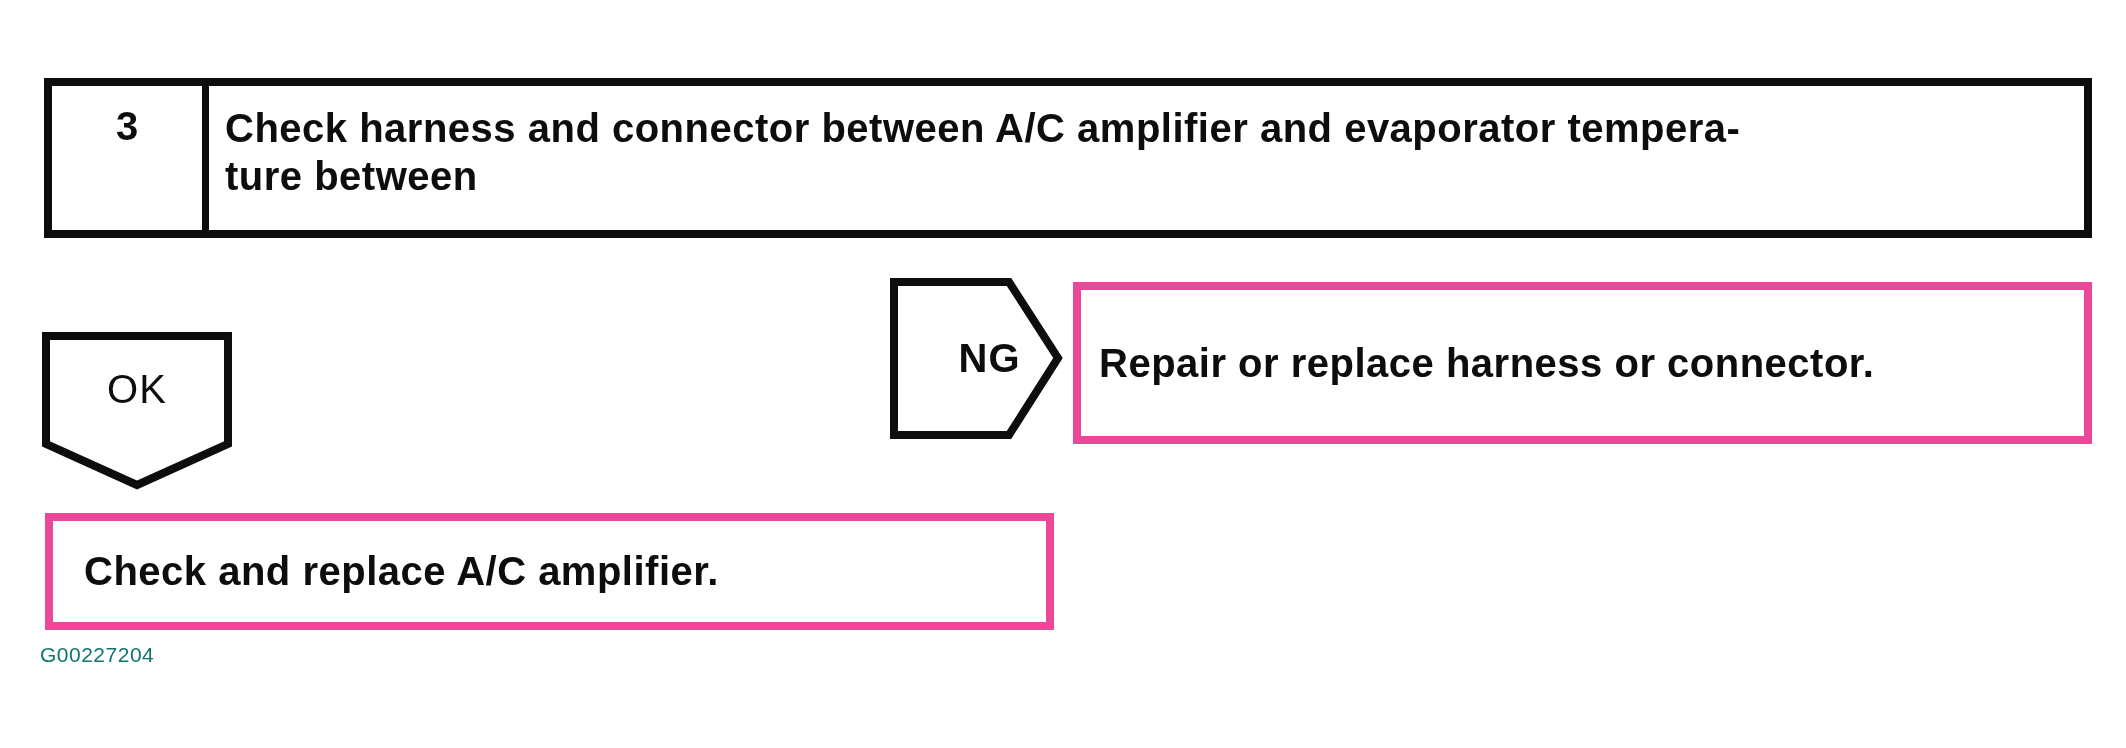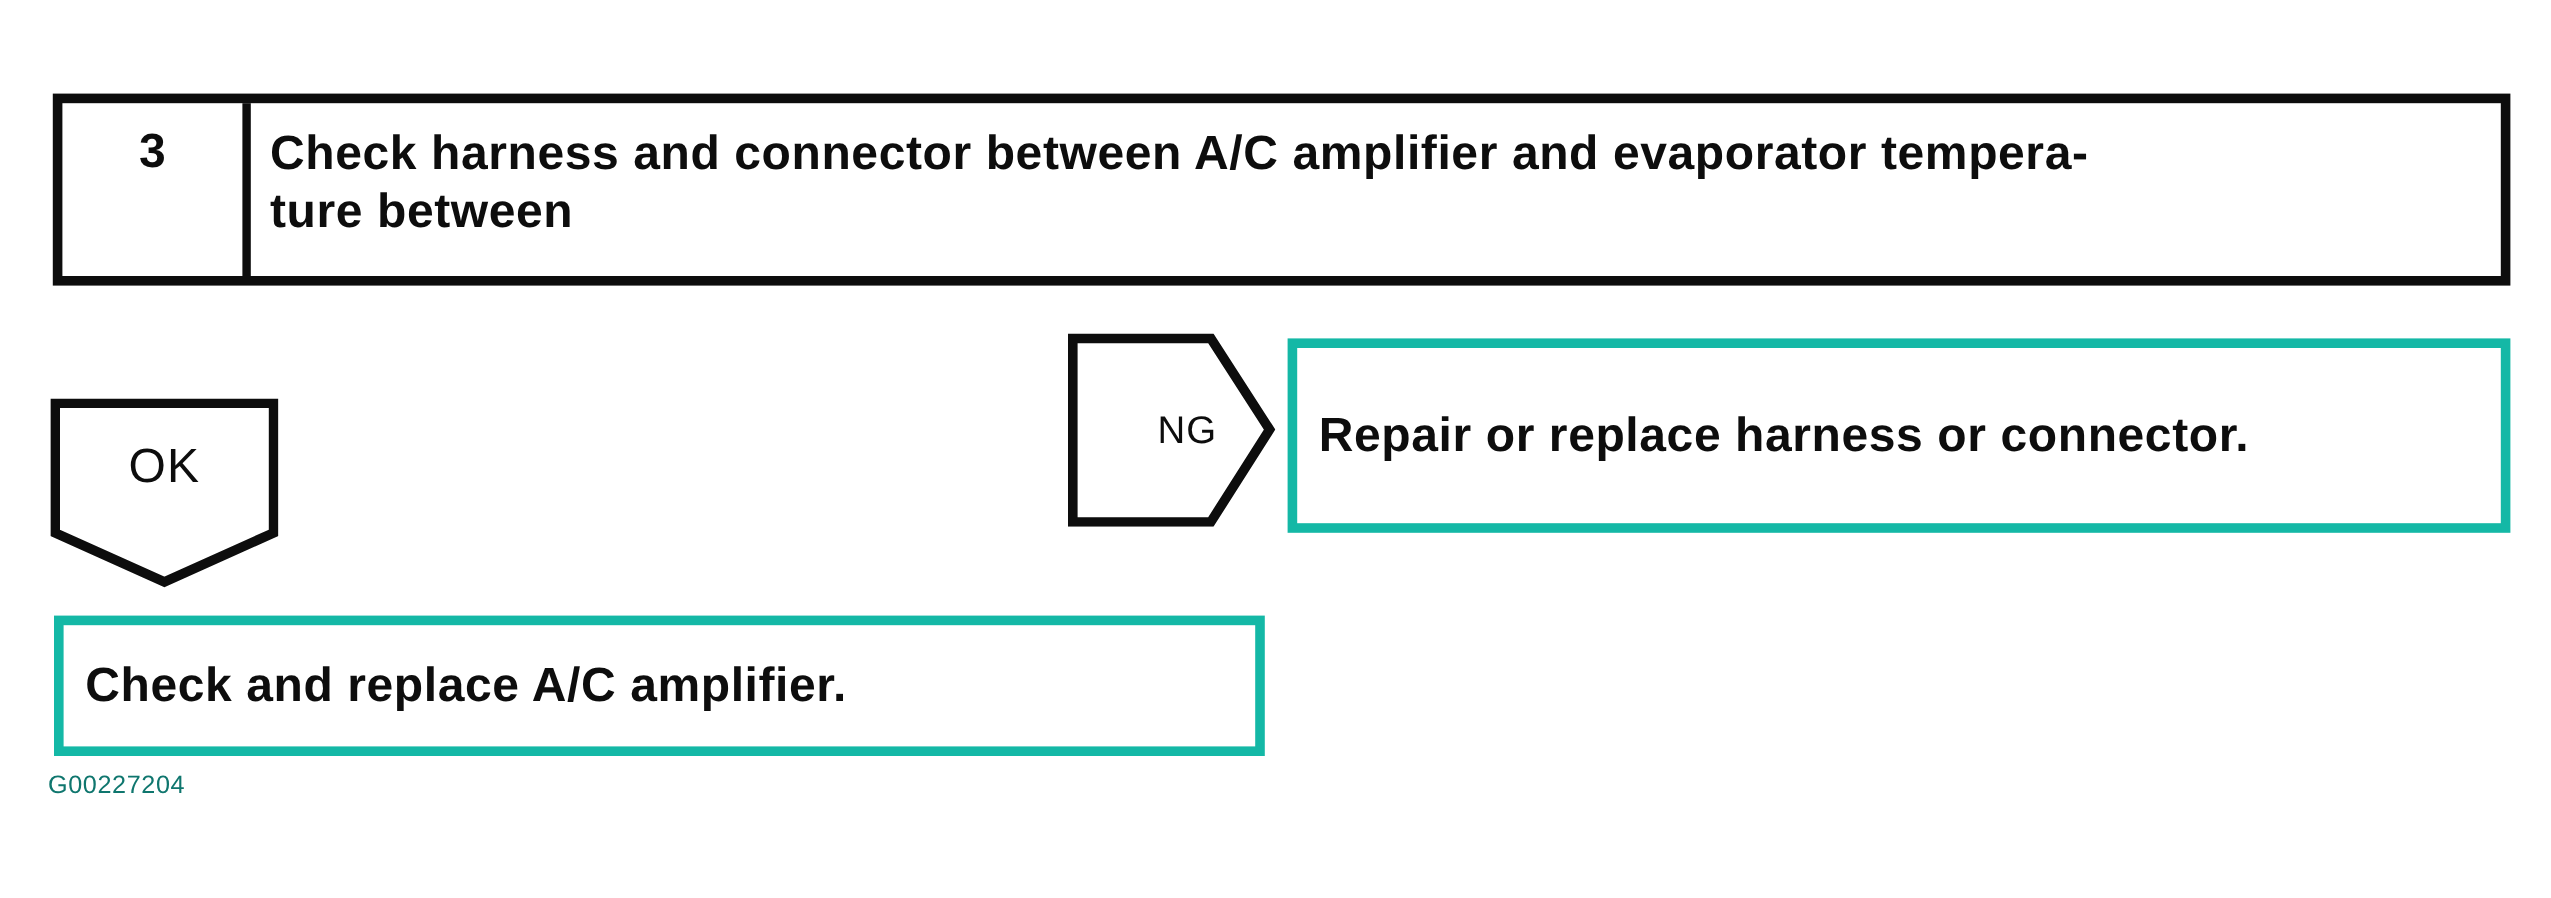--- a/index.html
+++ b/index.html
@@ -72,56 +72,56 @@
     top: 278px;
     width: 173px;
     height: 161px;
   }
   .ng-shape .label-layer {
     position: absolute;
     left: 0; top: 0; right: 14px; bottom: 0; 
     display: flex;
     align-items: center;
     justify-content: center;
-    font-size: 32px;
-    font-weight: normal;
+    font-size: 40px;
+    font-weight: bold;
     letter-spacing: 1px;
     padding-left: 40px;
   }
   .ok-shape svg, .ng-shape svg {
     position: absolute;
     left: 0; top: 0;
     display: block;
   }
 
   
   .result-box {
     position: absolute;
-    border: 8px solid #14b8a6;
+    border: 8px solid #ec4899;
     box-sizing: border-box;
     background: #ffffff;
     display: flex;
     align-items: center;
     font-size: 40px;
     font-weight: bold;
     letter-spacing: 0.5px;
   }
   .ng-result-box {
     left: 1073px;
     top: 282px;
     width: 1019px;
     height: 162px;
     padding-left: 18px;
   }
   .ok-result-box {
     left: 45px;
     top: 513px;
     width: 1009px;
     height: 117px;
-    padding-left: 18px;
+    padding-left: 31px;
   }
 
   
   .figure-id {
     position: absolute;
     left: 40px;
     top: 643px;
     font-size: 21px;
     font-weight: normal;
     letter-spacing: 0.5px;

